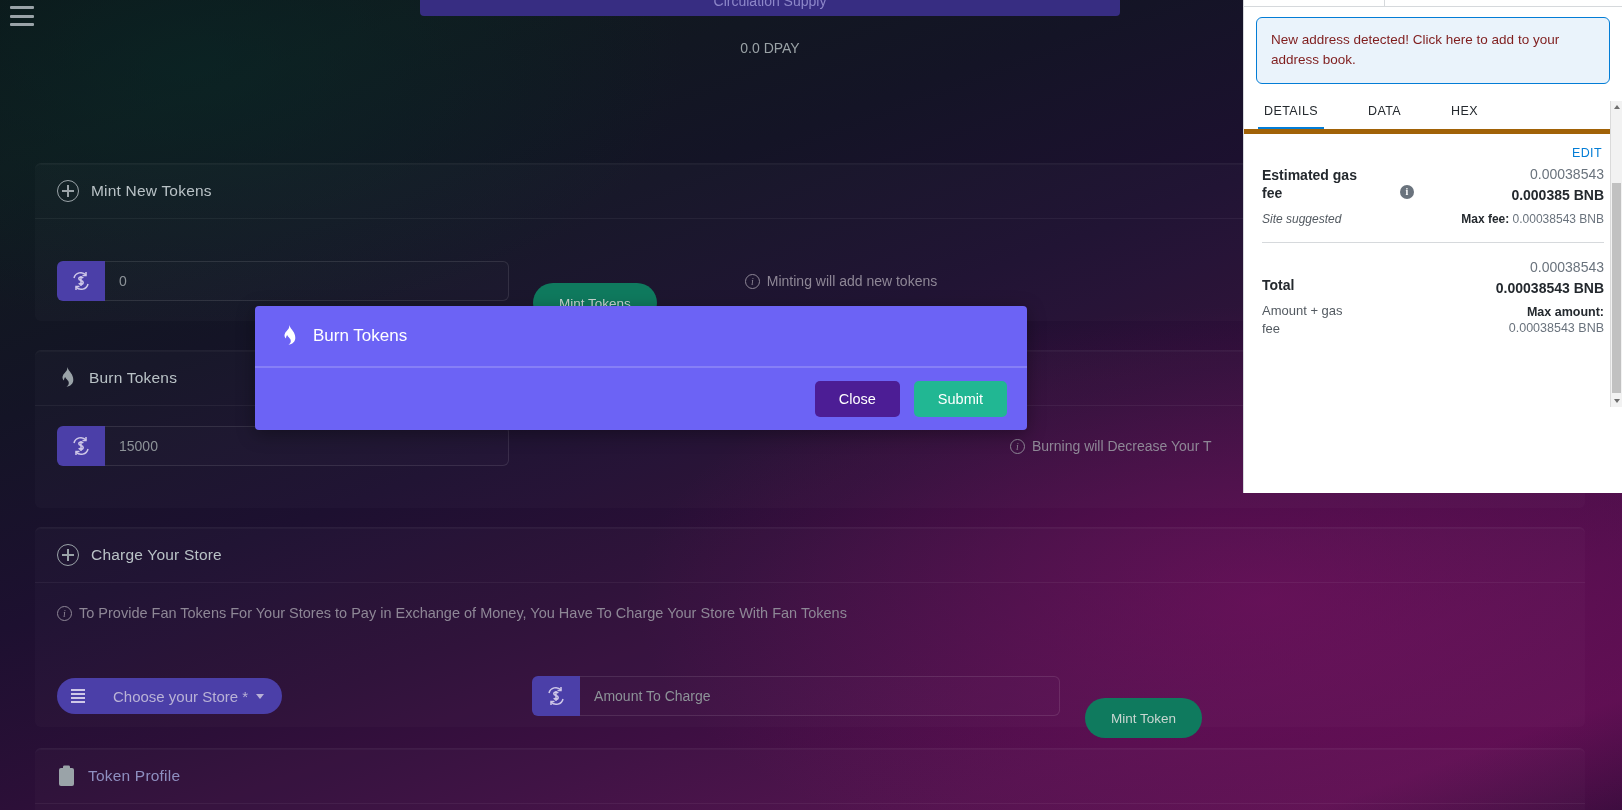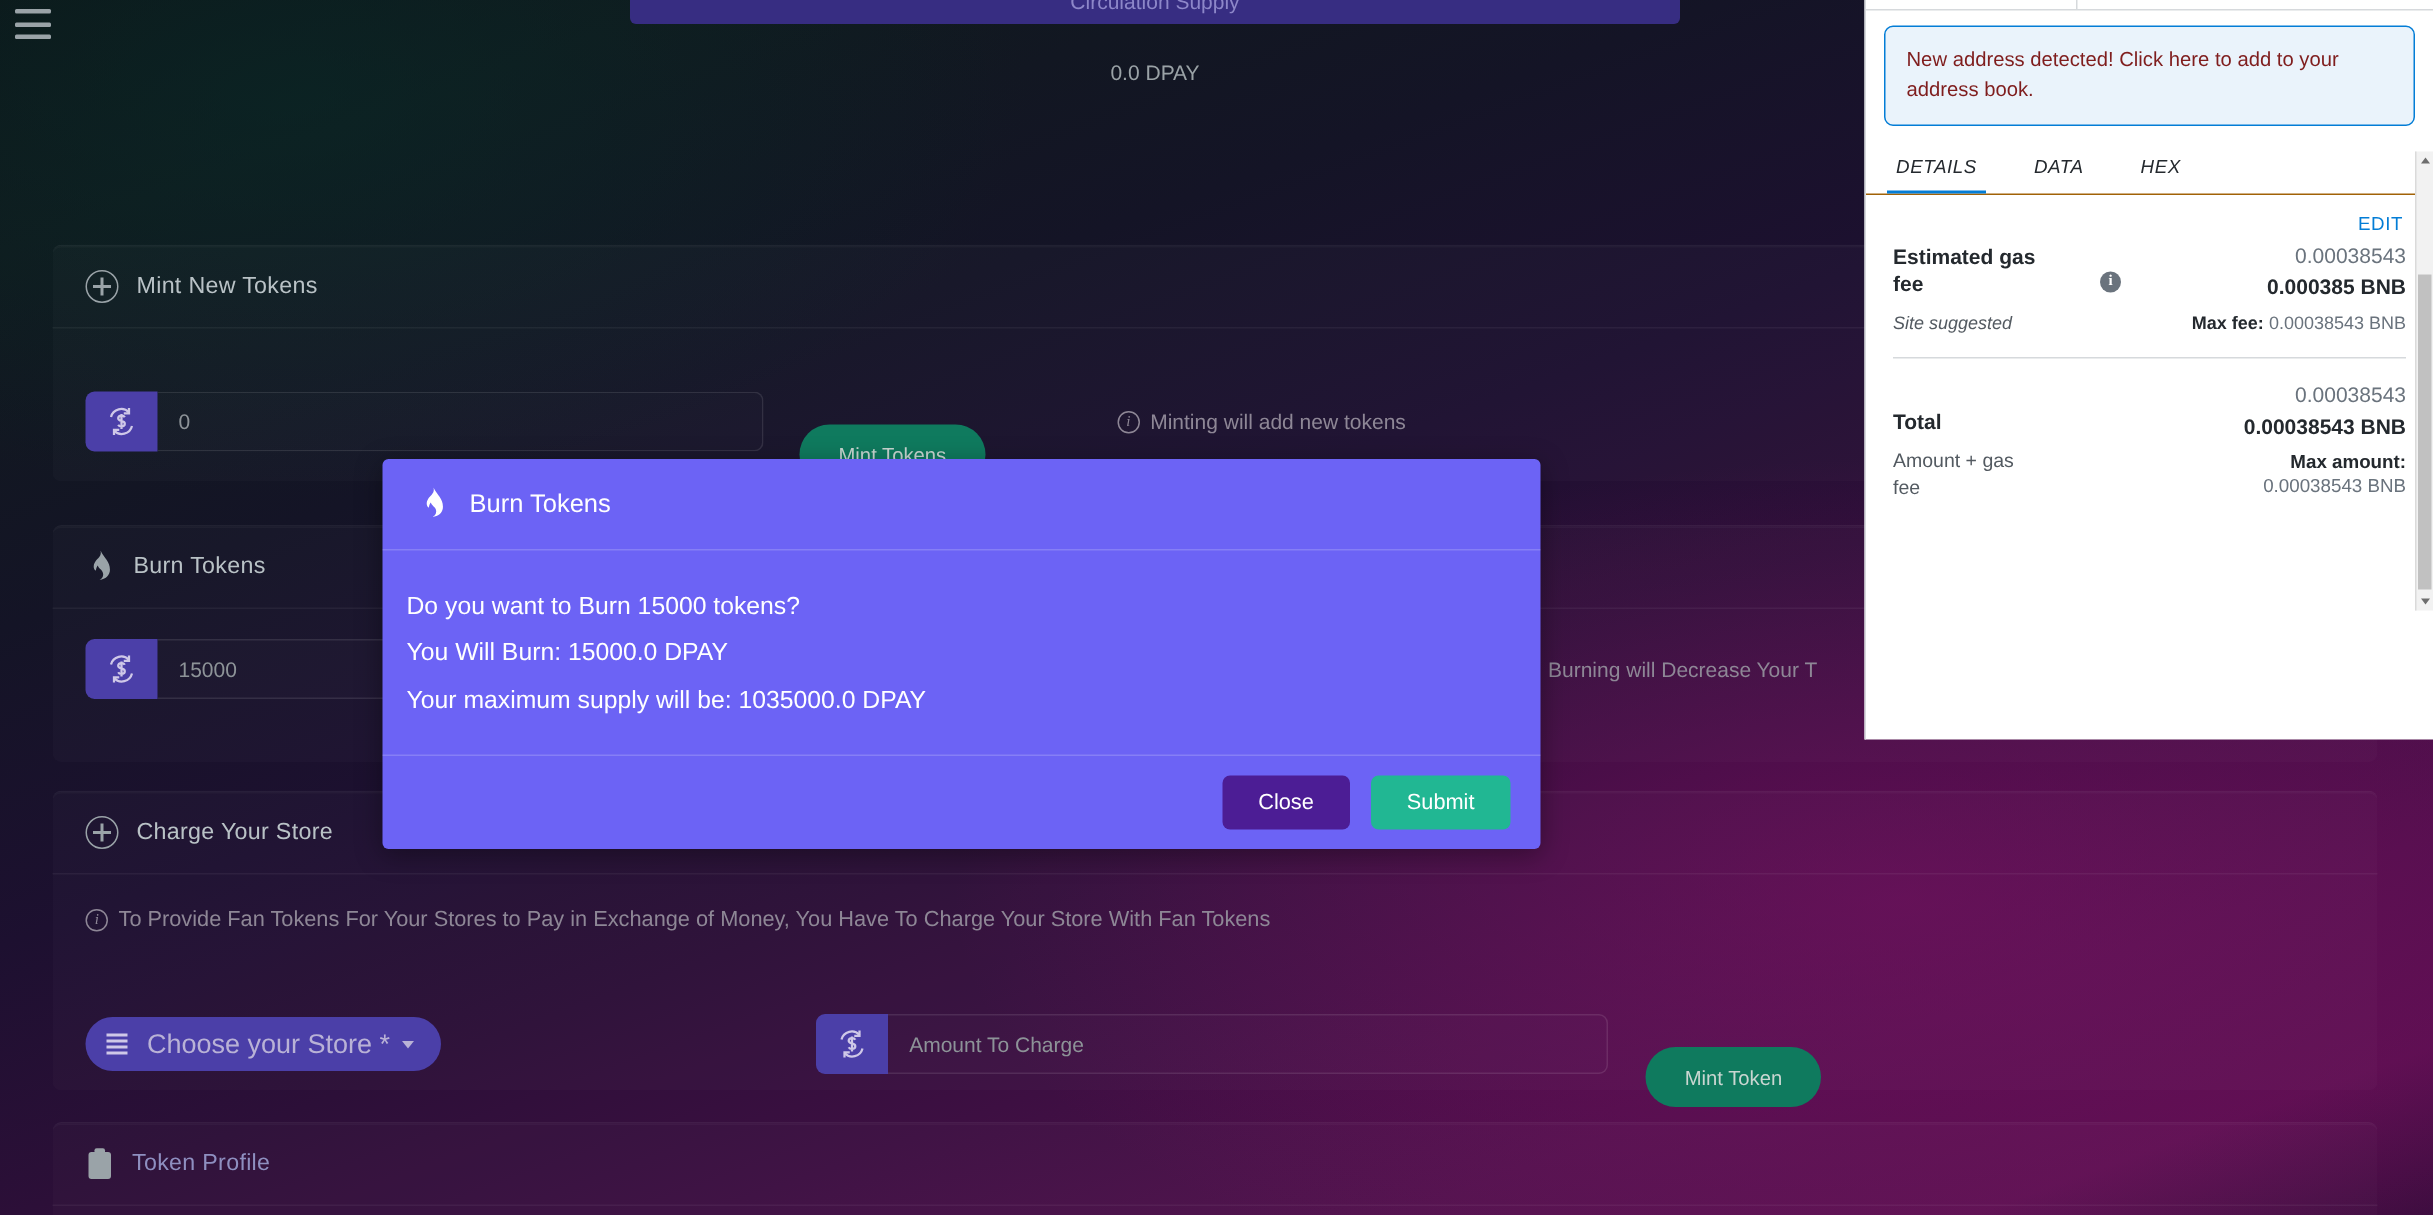--- a/index.html
+++ b/index.html
@@ -123,22 +123,22 @@
     z-index:3;
   }
   .supply-val{
     position:absolute; left:420px; width:700px; top:40px;
     text-align:center; color:#9aa2a6; font-size:14px; z-index:3;
   }
 
   .store-select{
     background:#4b3fa8; border:none; border-radius:22px;
     height:36px; padding:0 18px 0 14px;
-    display:inline-flex; align-items:center; gap:13px;
-    color:#b9b2d6; font-size:18px; cursor:pointer;
+    display:inline-flex; align-items:center; gap:28px;
+    color:#b9b2d6; font-size:15px; cursor:pointer;
   }
   .bars-ico{ display:flex; flex-direction:column; gap:2px; }
   .bars-ico i{ display:block; width:14px; height:2px; background:#cfc8e8; }
   .caret{ width:0;height:0;border-left:4px solid transparent;border-right:4px solid transparent;border-top:5px solid #b9b2d6; }
 
   
   #modal{
     position:absolute; left:255px; top:306px; width:772px;
     background:#6c63f5;
     border-radius:4px;
@@ -188,23 +188,22 @@
   .mm-alert{
     margin:10px 12px 12px 12px;
     border:1px solid #037dd6;
     background:#eaf3fb;
     border-radius:6px;
     padding:12px 14px;
     color:#7f1d1d; font-size:13.5px; line-height:1.5;
     cursor:pointer;
   }
   .mm-tabs{
-    display:flex; gap:4px; border-bottom:1px solid #a16207; padding:0 14px;
+    display:flex; gap:16px; border-bottom:5px solid #a16207; padding:0 14px;
     flex:0 0 auto;
-    font-style:italic;
   }
   .mm-tab{
     padding:8px 6px 9px 6px; margin-right:22px;
     font-size:12.5px; color:#24292e; letter-spacing:.4px;
     cursor:pointer; border-bottom:2px solid transparent;
   }
   .mm-tab.active{ border-bottom-color:#037dd6; }
   .mm-scroll{
     flex:1 1 auto; position:relative; overflow:hidden;
     padding:0 18px;
@@ -388,25 +387,20 @@
 
 <div id="modal">
   <div class="m-head">
     <span class="flame">
       <svg width="20" height="22" viewBox="0 0 20 22" fill="#ffffff">
         <path d="M10 0c1 4-2 5-3.6 7.6C5 10 5.3 12 6.6 13.3c.6.6.2-1.8 1.6-3.3.6 2.3 3.6 3 3.6 6 0 1.6-1 3-2.4 3.6 3.9-.3 6.9-3 6.9-6.7C16.3 7 12.4 5.2 10 0z"></path>
       </svg>
     </span>
     <span class="m-title">Burn Tokens</span>
   </div>
-  <div class="m-body">
-    <p>Do you want to Burn 15000 tokens?</p>
-    <p>You Will Burn: 15000.0 DPAY</p>
-    <p>Your maximum supply will be: 1035000.0 DPAY</p>
-  </div>
   <div class="m-foot">
     <button class="btn-close">Close</button>
     <button class="btn-submit">Submit</button>
   </div>
 </div>
 
 <div id="mm">
 
   <div class="mm-topbar">
       <i></i>

